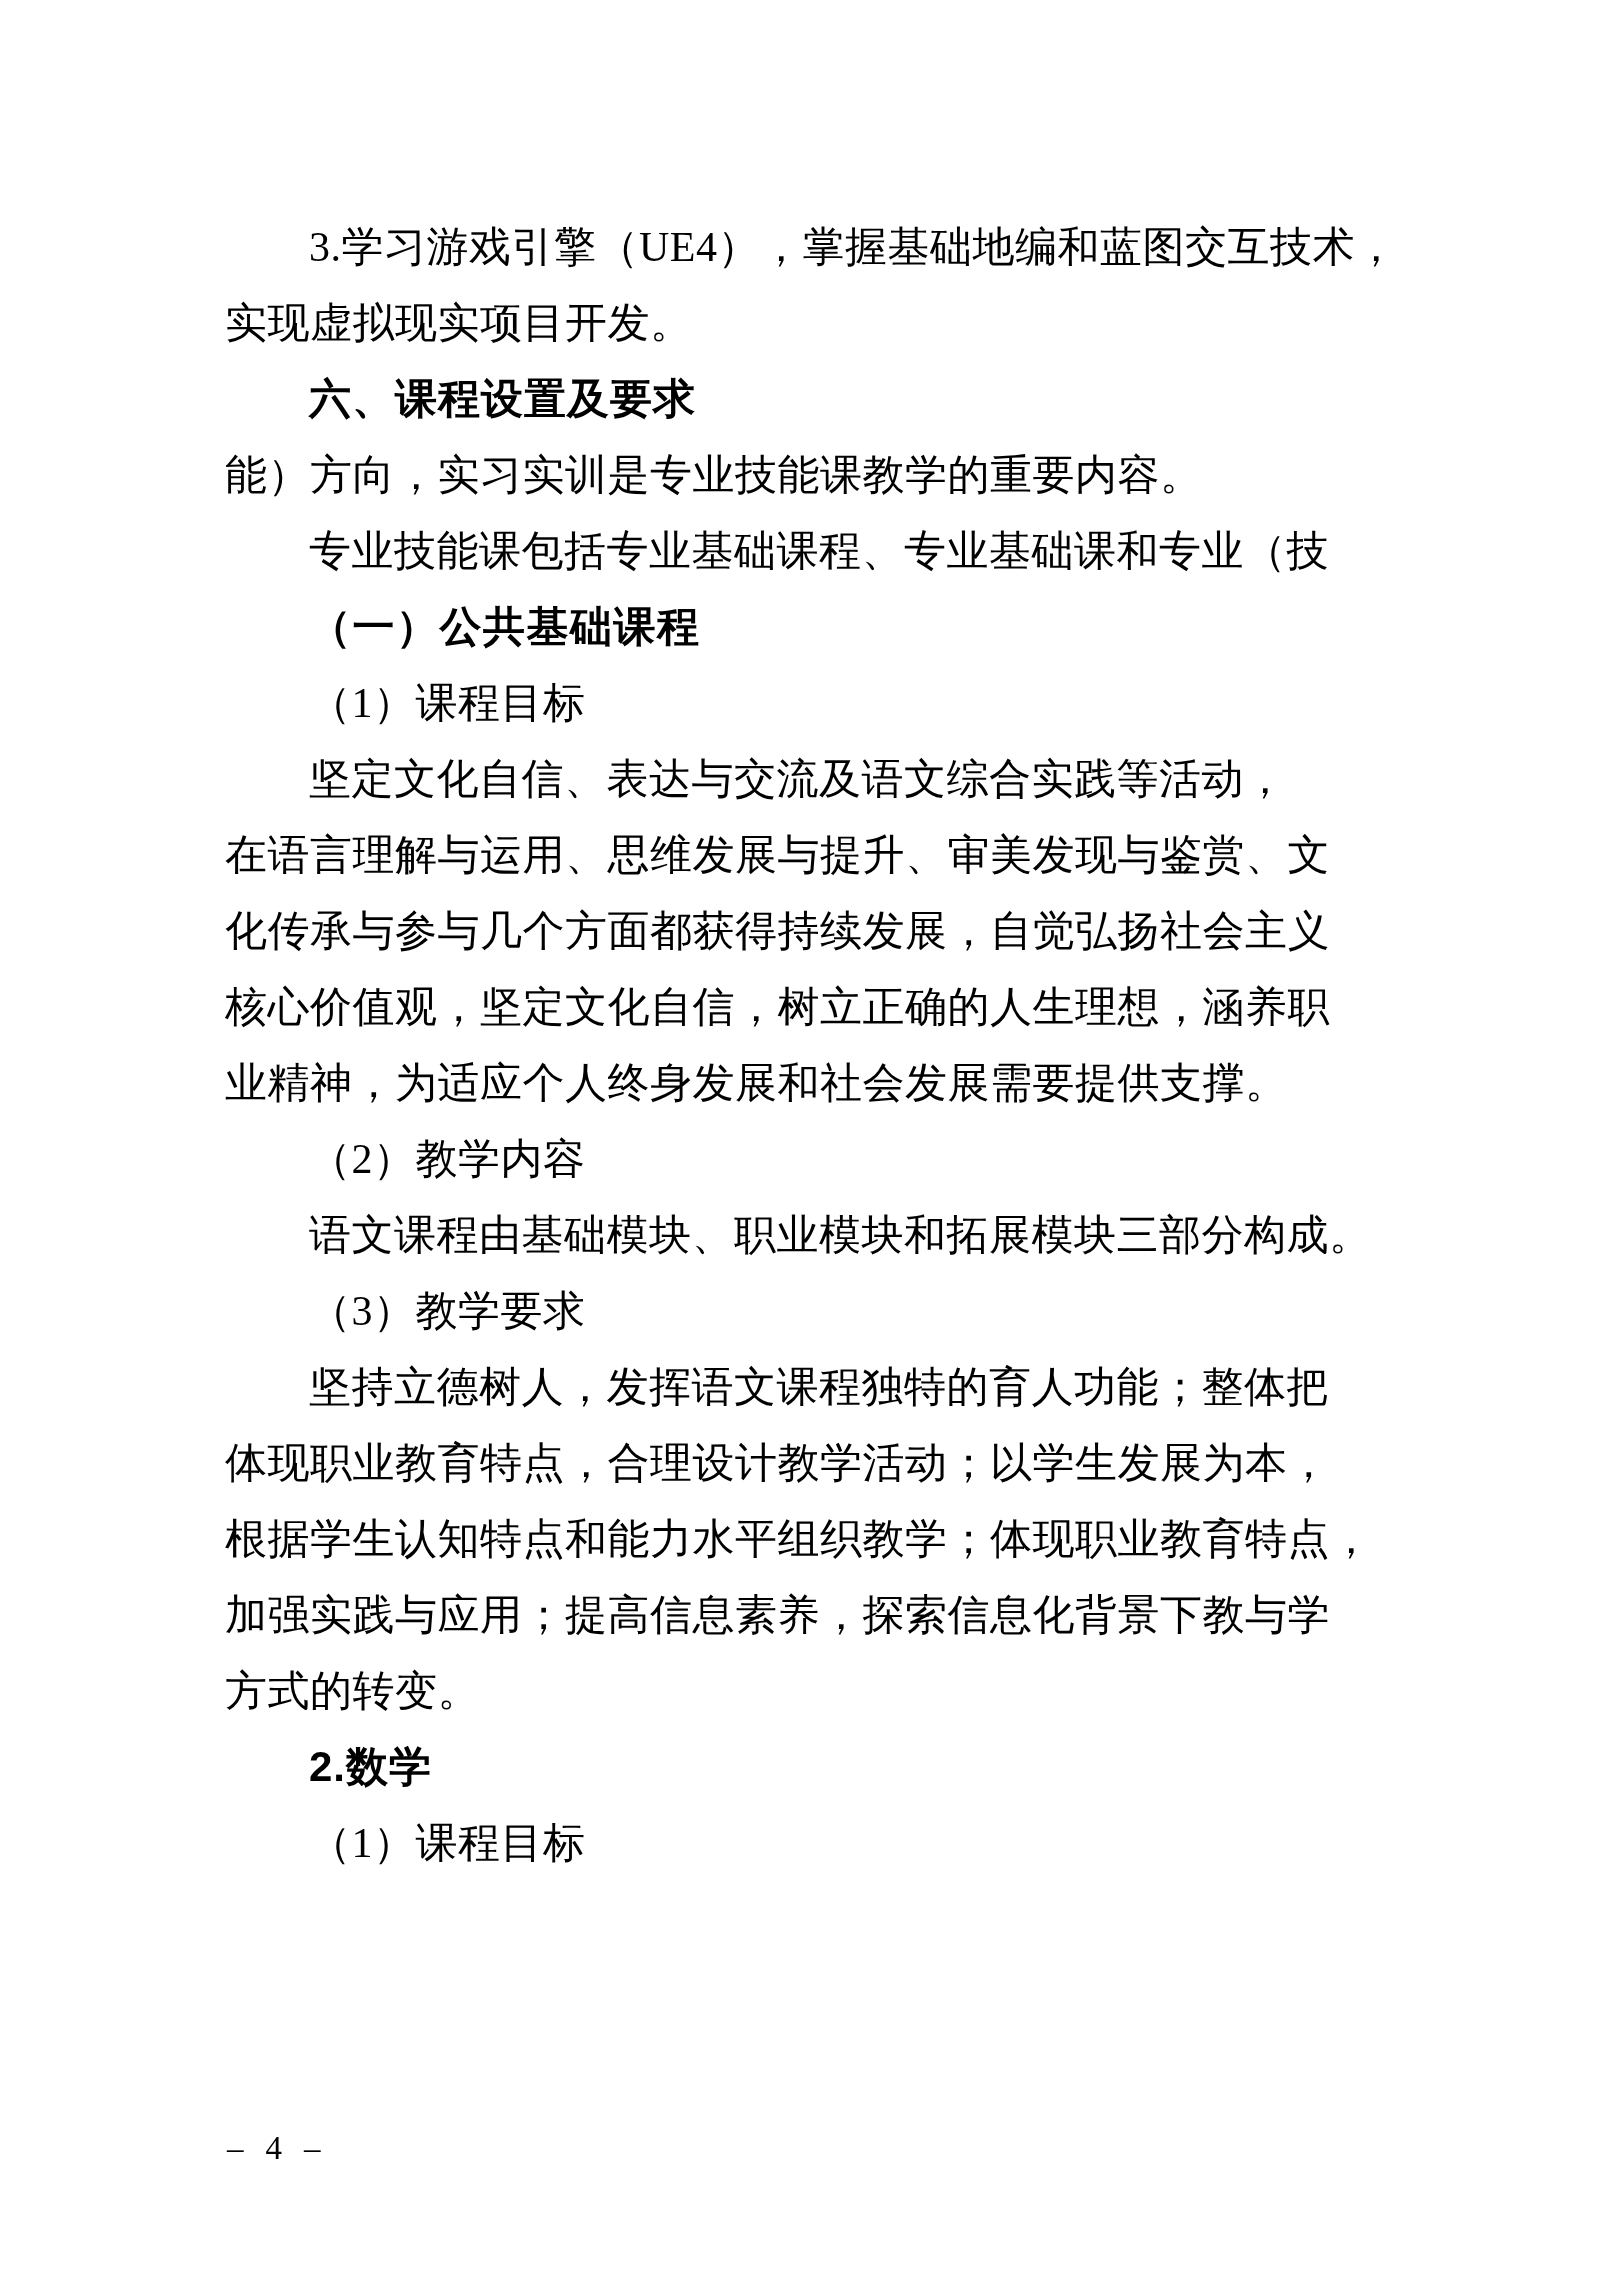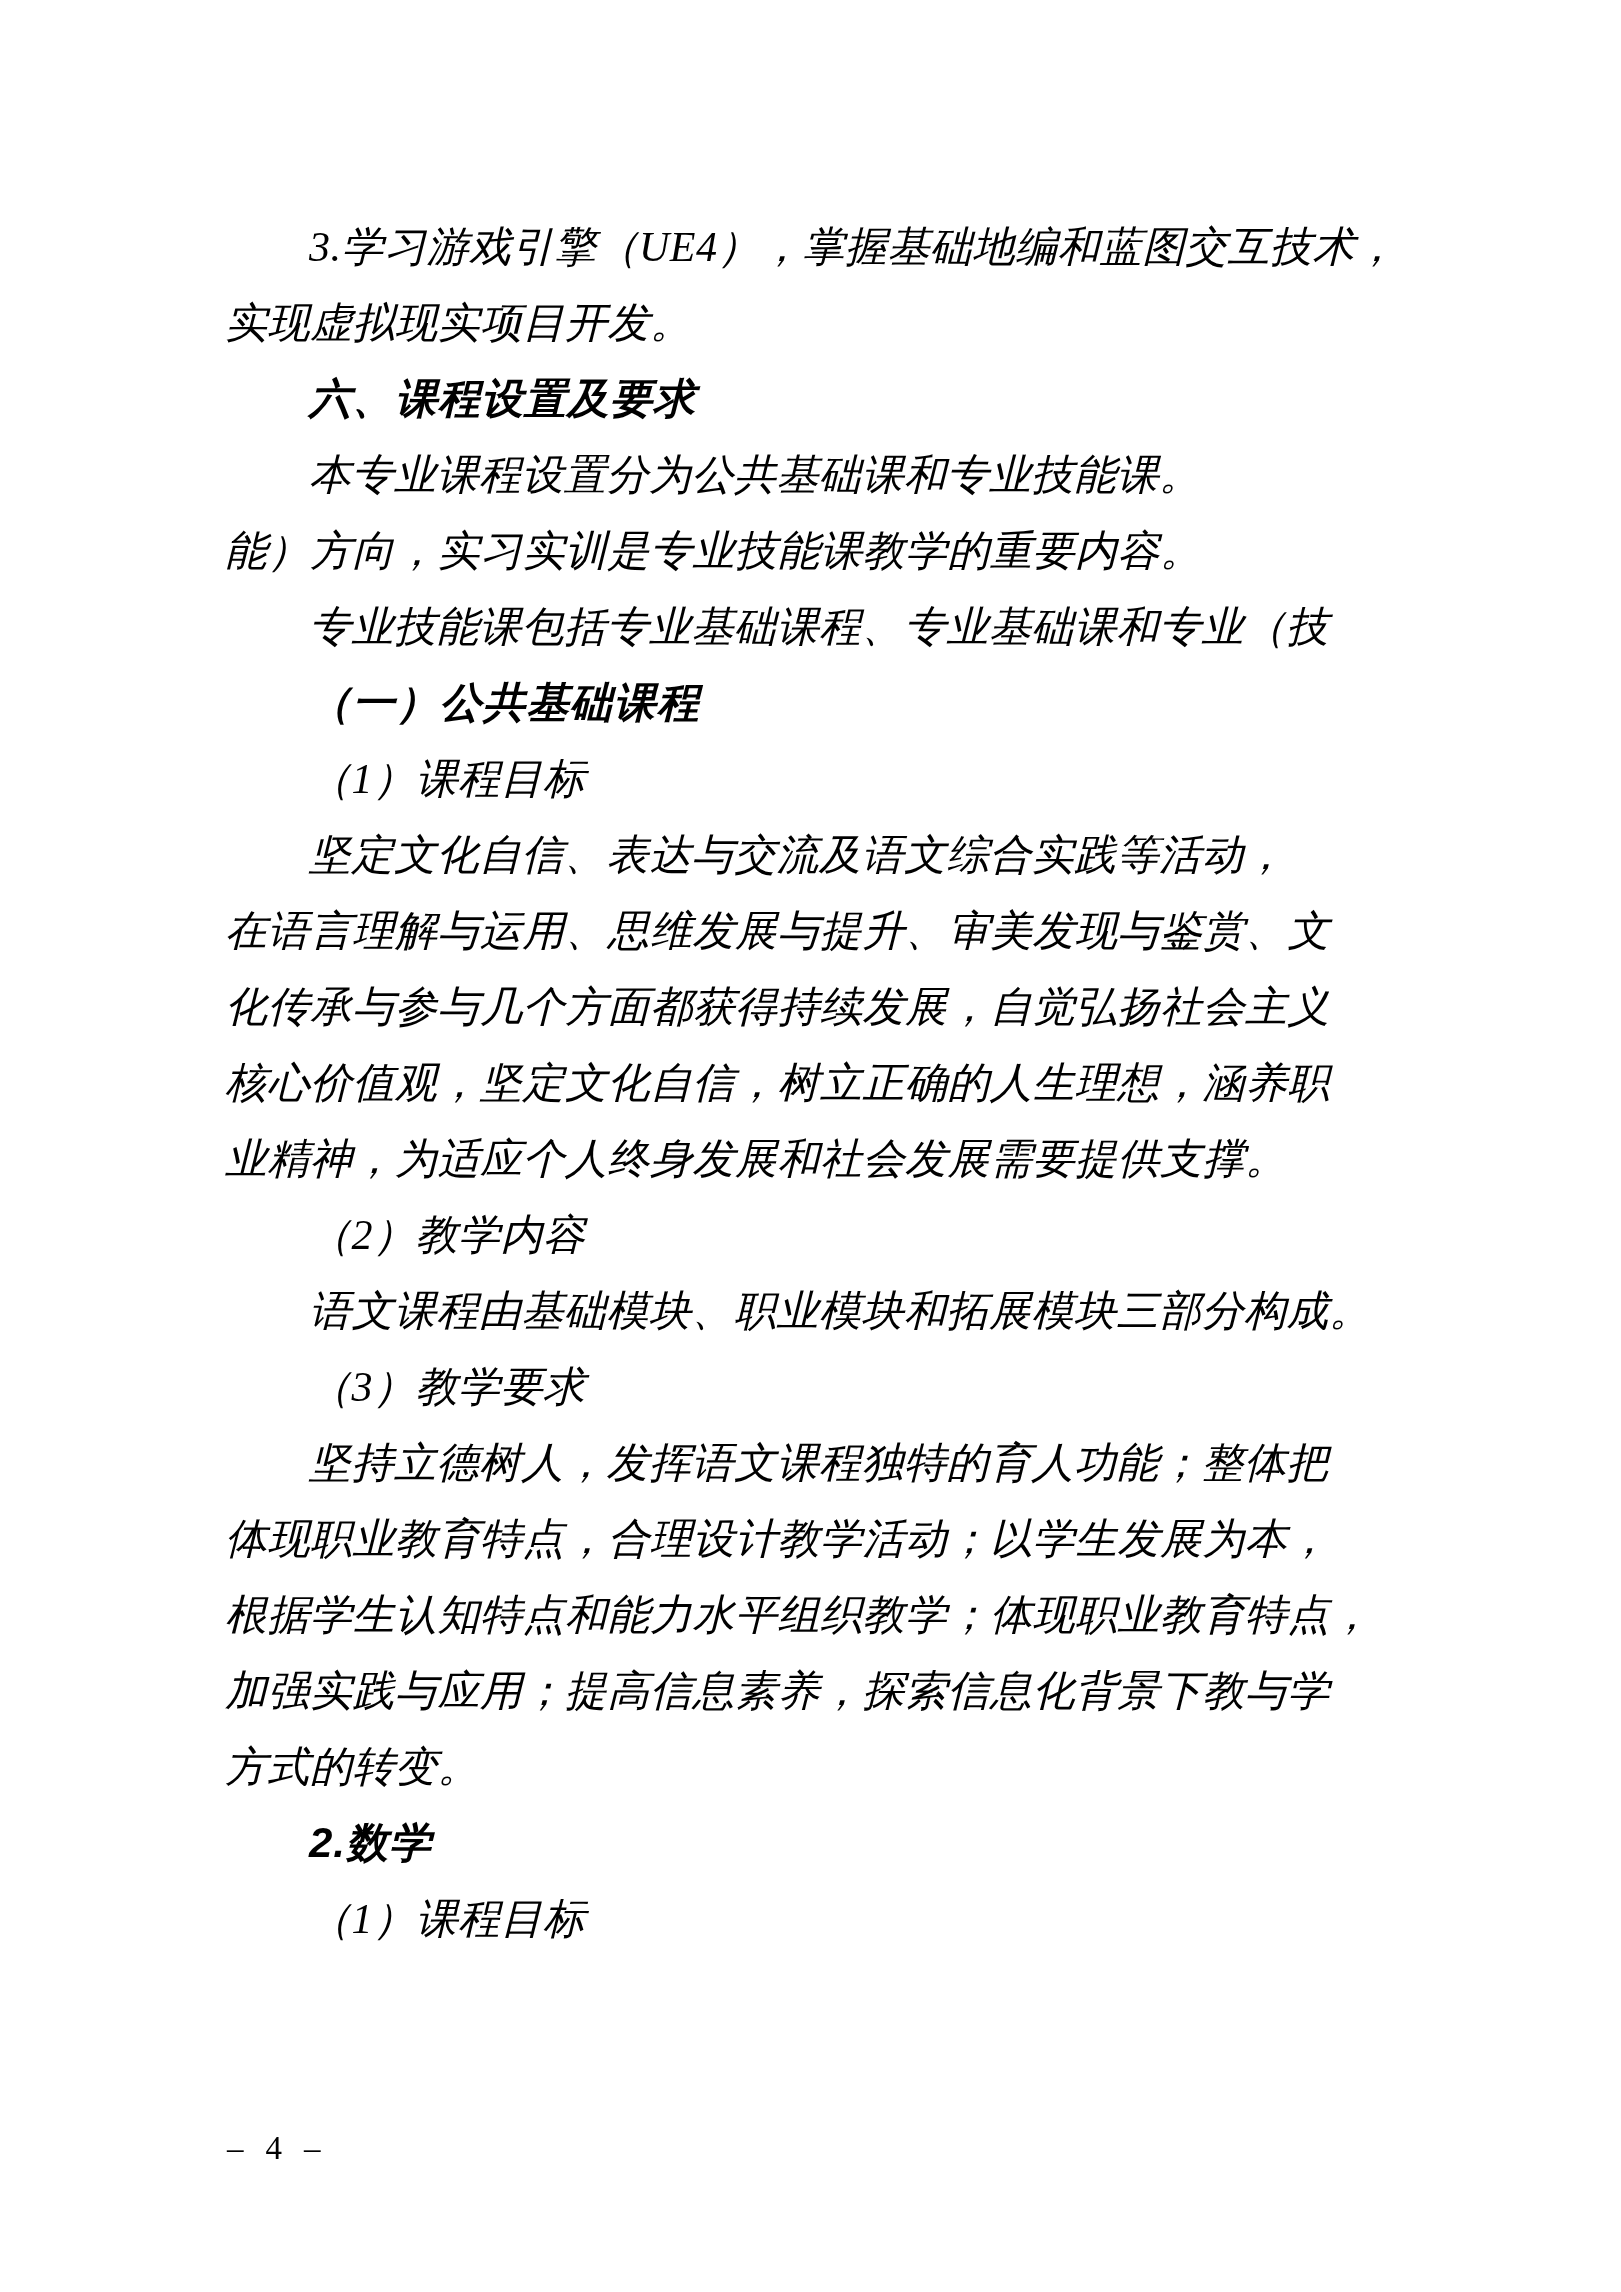--- a/index.html
+++ b/index.html
@@ -21,21 +21,20 @@
     left: 225px;
     top: 209px;
     width: 1235px;
   }
   .line {
     height: 76px;
     line-height: 76px;
     font-size: 42px;
     white-space: nowrap;
     letter-spacing: 0.5px;
-    font-style: italic;
   }
   .indent {
     padding-left: 84px;
   }
   .h-black {
     font-family: "Liberation Sans", "DejaVu Sans", sans-serif;
     font-weight: bold;
     letter-spacing: 1px;
   }
   .kai {
@@ -54,21 +53,20 @@
   }
 </style>
 </head>
 <body>
 
 <div class="page">
   <div class="content">
       <div class="line indent">3.学习游戏引擎（UE4），掌握基础地编和蓝图交互技术，</div>
       <div class="line">实现虚拟现实项目开发。</div>
       <div class="line indent h-black">六、课程设置及要求</div>
-      <div class="line indent">本专业课程设置分为公共基础课和专业技能课。</div>
       <div class="line">能）方向，实习实训是专业技能课教学的重要内容。</div>
       <div class="line indent">专业技能课包括专业基础课程、专业基础课和专业（技</div>
       <div class="line indent kai">（一）公共基础课程</div>
       <div class="line indent">（1）课程目标</div>
       <div class="line indent">坚定文化自信、表达与交流及语文综合实践等活动，</div>
       <div class="line">在语言理解与运用、思维发展与提升、审美发现与鉴赏、文</div>
       <div class="line">化传承与参与几个方面都获得持续发展，自觉弘扬社会主义</div>
       <div class="line">核心价值观，坚定文化自信，树立正确的人生理想，涵养职</div>
       <div class="line">业精神，为适应个人终身发展和社会发展需要提供支撑。</div>
       <div class="line indent">（2）教学内容</div>

